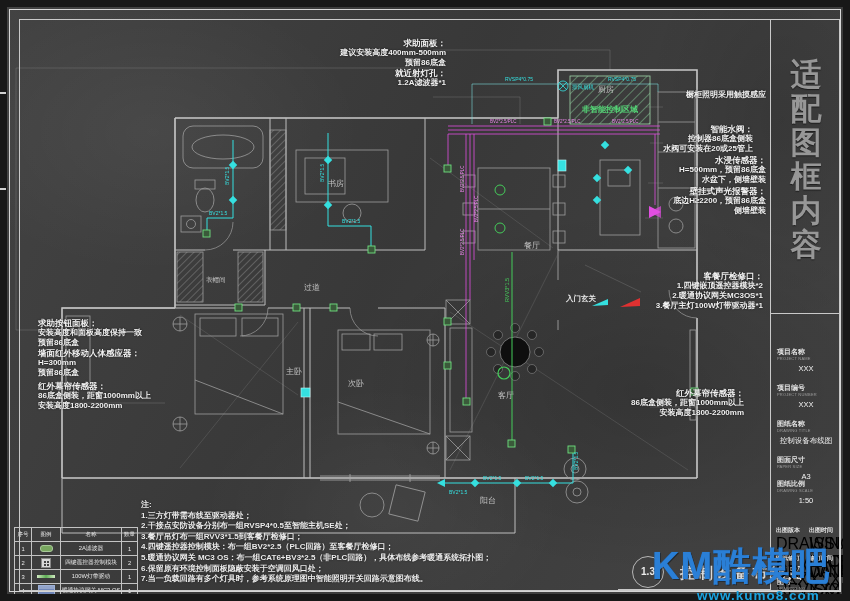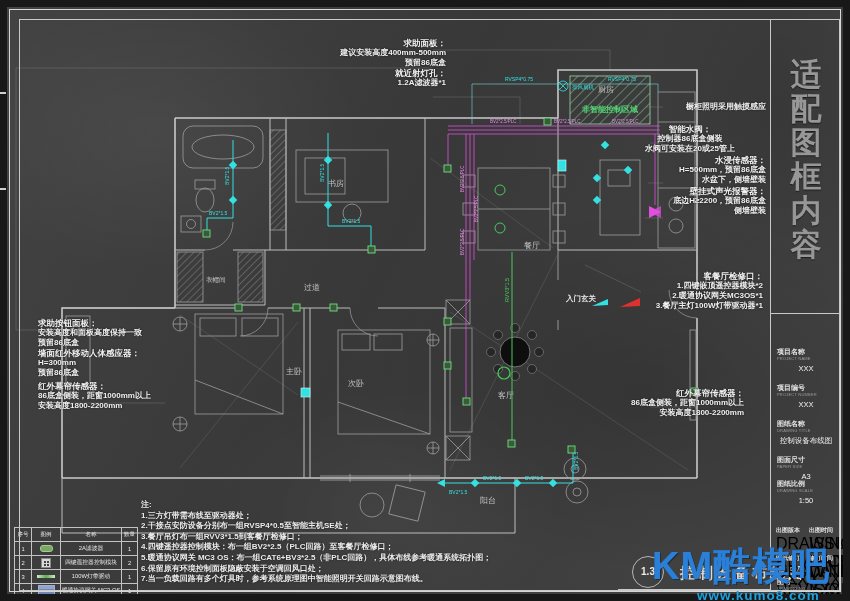--- a/index.html
+++ b/index.html
@@ -333,25 +333,25 @@
 </svg>
 
 <div class="ann r" style="left:254px;top:38px;width:192px;">
   <div class="h">求助面板：</div>
   <div>建议安装高度400mm-500mm</div>
   <div>预留86底盒</div>
   <div class="h">就近射灯孔：</div>
   <div>1.2A滤波器*1</div>
 </div>
 
-<div class="ann r" style="right:84px;top:102px;width:160px;">
+<div class="ann r" style="right:84px;top:90px;width:160px;">
   <div>橱柜照明采用触摸感应</div>
 </div>
 
-<div class="ann r" style="right:80px;top:124px;width:160px;text-align:center;">
+<div class="ann r" style="right:97px;top:124px;width:160px;">
   <div class="h">智能水阀：</div>
   <div>控制器86底盒侧装</div>
   <div>水阀可安装在20或25管上</div>
 </div>
 
 <div class="ann r" style="right:84px;top:155px;width:160px;">
   <div class="h">水浸传感器：</div>
   <div>H=500mm，预留86底盒</div>
   <div>水盆下，侧墙壁装</div>
 </div>

